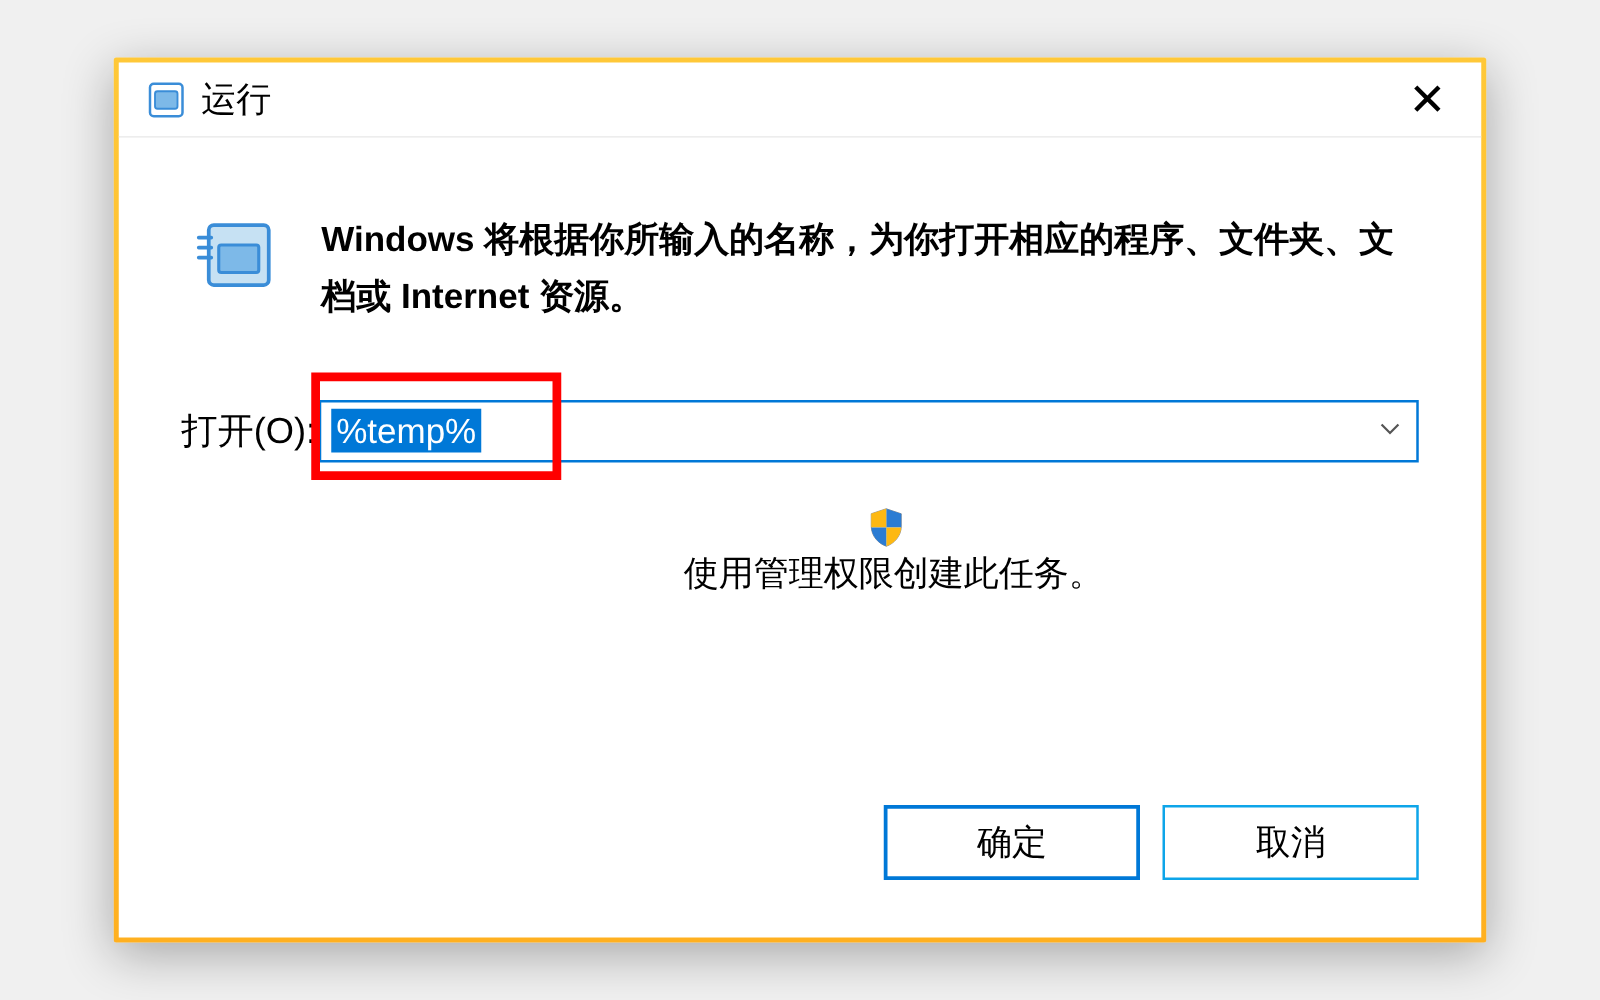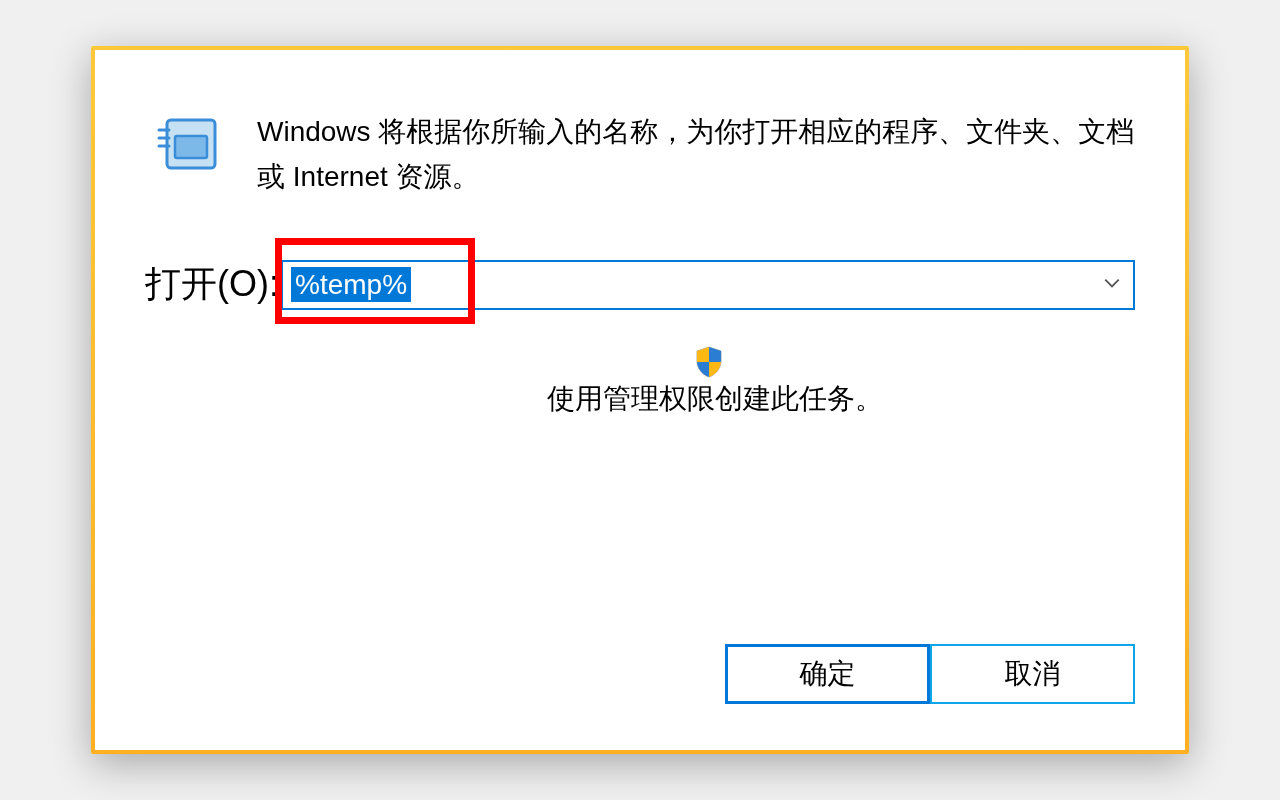--- a/index.html
+++ b/index.html
@@ -69,28 +69,29 @@
       height: 72px;
       margin-right: 32px;
       margin-left: 8px;
       flex-shrink: 0;
     }
     .description-text {
       font-size: 28px;
       color: #000;
       line-height: 1.6;
       flex: 1;
+      font-weight: bold;
     }
     .input-row {
       display: flex;
       align-items: center;
       margin-bottom: 30px;
     }
     .input-label {
-      font-size: 36px;
+      font-size: 29px;
       color: #000;
       margin-right: 0;
       white-space: nowrap;
     }
     .input-wrap {
       position: relative;
       flex: 1;
       margin-left: 2px;
     }
     .highlight-box {
@@ -150,20 +151,21 @@
       margin-right: 12px;
     }
     .admin-text {
       font-size: 28px;
       color: #000;
     }
     .button-row {
       margin-top: auto;
       display: flex;
       justify-content: flex-end;
+      gap: 18px;
       padding: 14px 0 26px 0;
     }
     .btn {
       width: 205px;
       height: 60px;
       font-size: 28px;
       background: #fff;
       border: 2px solid #0ea5e9;
       cursor: pointer;
       display: flex;
@@ -173,20 +175,30 @@
     }
     .btn-primary {
       border: 3px solid #0078d7;
     }
   </style>
 </head>
 <body>
 
 <div class="outer-frame">
   <div class="dialog">
+    <div class="titlebar">
+      <span class="titlebar-icon">
+        <svg viewBox="0 0 32 32" width="32" height="32">
+          <rect x="3" y="3" width="26" height="26" rx="3" fill="none" stroke="#3a8dd8" stroke-width="2"></rect>
+          <rect x="7" y="9" width="18" height="14" rx="2" fill="#7db9e8" stroke="#3a8dd8" stroke-width="1.5"></rect>
+        </svg>
+      </span>
+      <span class="titlebar-title">运行</span>
+      <span class="close-btn">✕</span>
+    </div>
 
     <div class="content">
       <div class="description-row">
         <span class="run-icon-large">
           <svg viewBox="0 0 72 72" width="72" height="72">
             <rect x="14" y="10" width="48" height="48" rx="4" fill="#c6e1f3" stroke="#3a8dd8" stroke-width="3"></rect>
             <rect x="22" y="26" width="32" height="22" rx="2" fill="#7db9e8" stroke="#3a8dd8" stroke-width="2.5"></rect>
             <path d="M 6 20 L 16 20 M 6 28 L 16 28 M 6 36 L 16 36" stroke="#3a8dd8" stroke-width="3" stroke-linecap="round"></path>
           </svg>
         </span>

